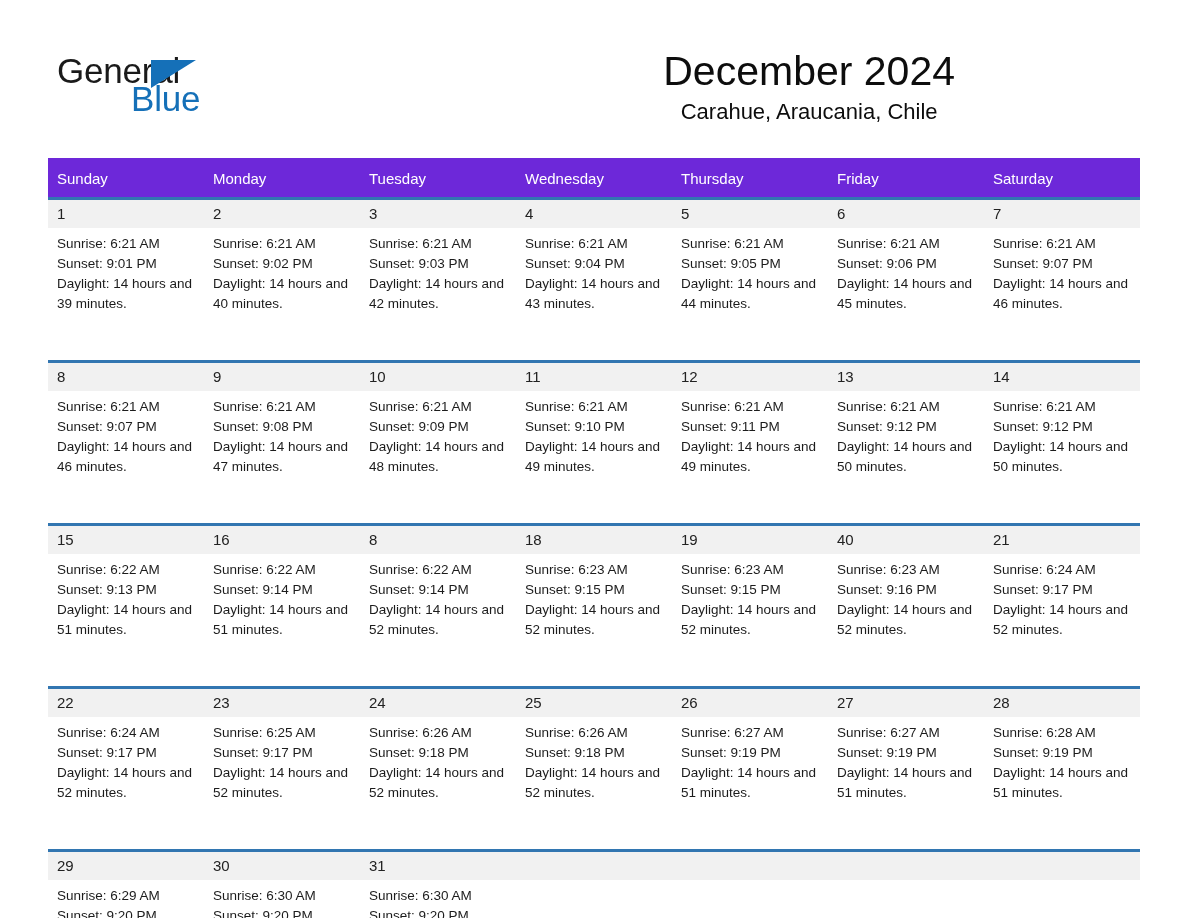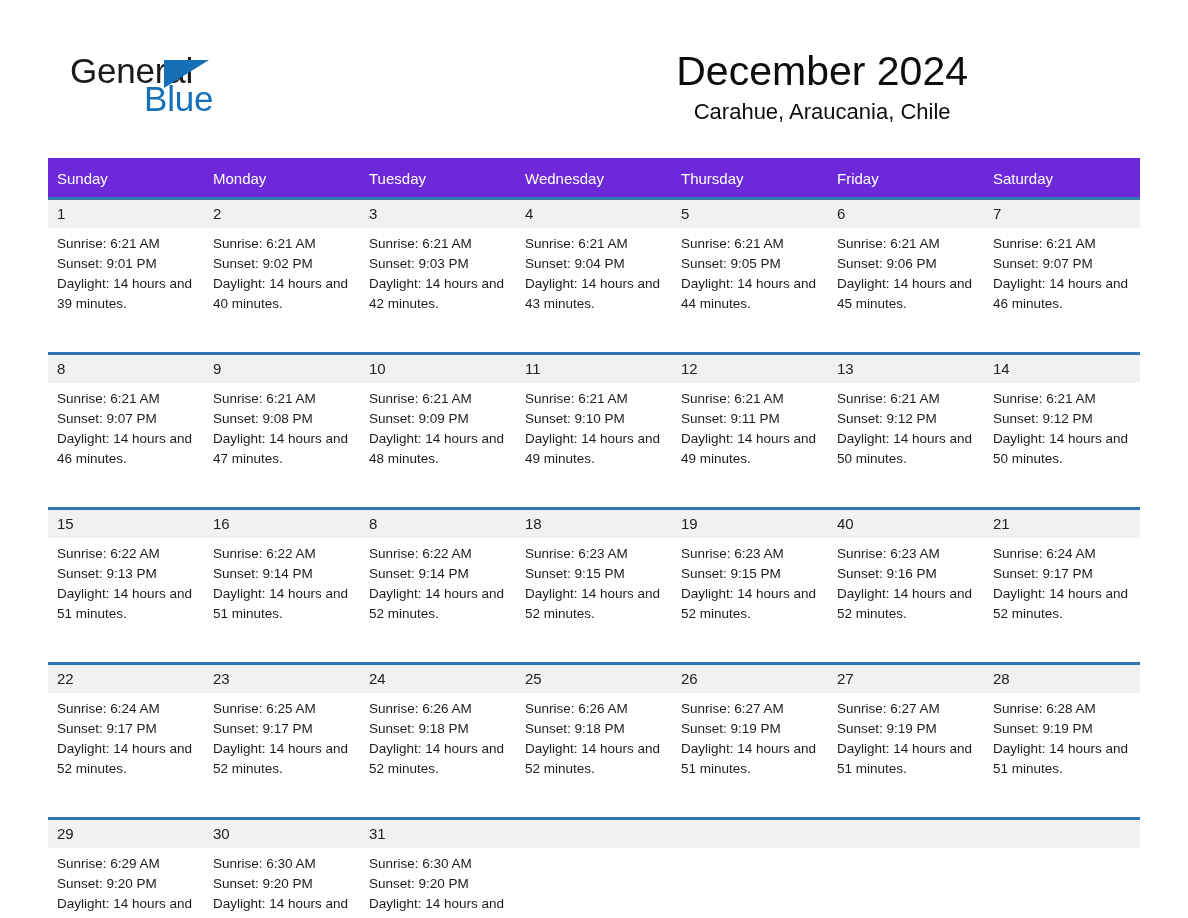--- a/index.html
+++ b/index.html
@@ -17,21 +17,21 @@
   .page {
     position: relative;
     width: 1188px;
     height: 918px;
     box-sizing: border-box;
   }
 
   
   .header {
     position: absolute;
-    left: 13px;
+    left: 0;
     top: 0;
     width: 1012px;
     height: 155px;
   }
   .logo {
     position: absolute;
     left: 57px;
     top: 52px;
     width: 260px;
     height: 70px;
@@ -118,21 +118,21 @@
     line-height: 20px;
     color: #222222;
     height: 20px;
     vertical-align: top;
   }
   .daynum-cell.empty {
     background: #f1f1f1;
   }
   .info-cell {
     background: #ffffff;
-    padding: 6px 10px 16px 9px;
+    padding: 6px 10px 24px 9px;
     vertical-align: top;
     font-size: 13.5px;
     line-height: 20px;
     color: #1c1c1c;
     height: 102px;
   }
   .info-cell .line {
     white-space: nowrap;
   }
   .info-cell .wrap-line {

